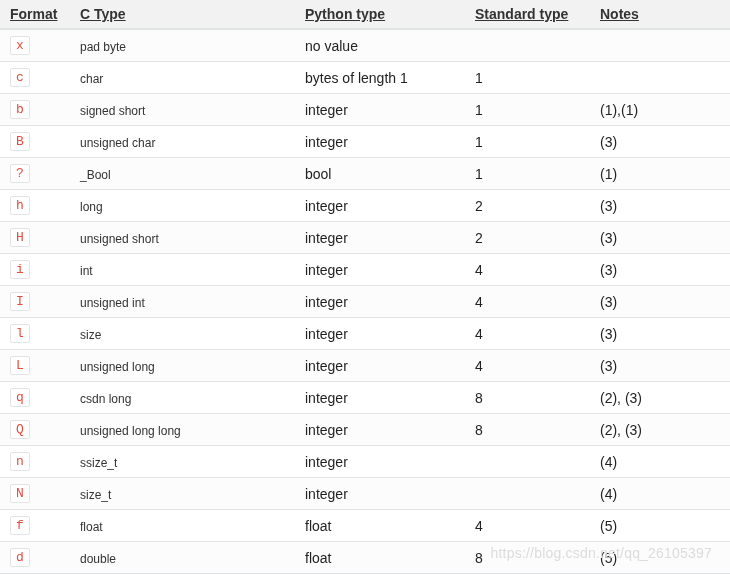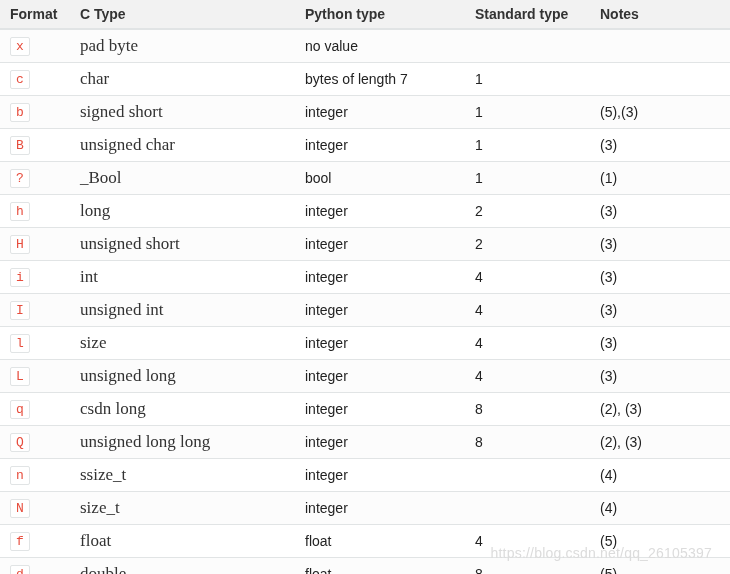--- a/index.html
+++ b/index.html
@@ -20,40 +20,41 @@
     padding: 6px 10px;
     border-bottom: 1px solid #e1e4e5;
     vertical-align: middle;
   }
   th {
     background: #f2f2f2;
     border-bottom: 2px solid #e1e4e5;
     font-weight: 700;
     color: #333;
     font-size: 14px;
+    text-decoration: underline;
   }
   tr:nth-child(odd) td {
     background: #fcfcfc;
   }
   tr:nth-child(even) td {
     background: #ffffff;
   }
   .fmt {
     font-family: Consolas, "Courier New", monospace;
     background: #ffffff;
     border: 1px solid #e1e4e5;
     padding: 1px 5px;
     border-radius: 2px;
     font-size: 13px;
     color: #e74c3c;
     display: inline-block;
   }
   .ctype {
-    font-family: Liberation Serif, serif;
-    font-size: 17px;
+    font-family: Liberation Sans, sans-serif;
+    font-size: 12px;
     color: #333;
   }
   col.c1 { width: 70px; }
   col.c2 { width: 225px; }
   col.c3 { width: 170px; }
   col.c4 { width: 125px; }
   col.c5 { width: auto; }
   .watermark {
     position: absolute;
     right: 18px;
@@ -88,30 +89,30 @@
       <tr>
         <td><span class="fmt">x</span></td>
         <td><span class="ctype">pad byte</span></td>
         <td>no value</td>
         <td></td>
         <td></td>
       </tr>
       <tr>
         <td><span class="fmt">c</span></td>
         <td><span class="ctype">char</span></td>
-        <td>bytes of length 7</td>
+        <td>bytes of length 1</td>
         <td>1</td>
         <td></td>
       </tr>
       <tr>
         <td><span class="fmt">b</span></td>
         <td><span class="ctype">signed short</span></td>
         <td>integer</td>
         <td>1</td>
-        <td>(5),(3)</td>
+        <td>(1),(1)</td>
       </tr>
       <tr>
         <td><span class="fmt">B</span></td>
         <td><span class="ctype">unsigned char</span></td>
         <td>integer</td>
         <td>1</td>
         <td>(3)</td>
       </tr>
       <tr>
         <td><span class="fmt">?</span></td>

